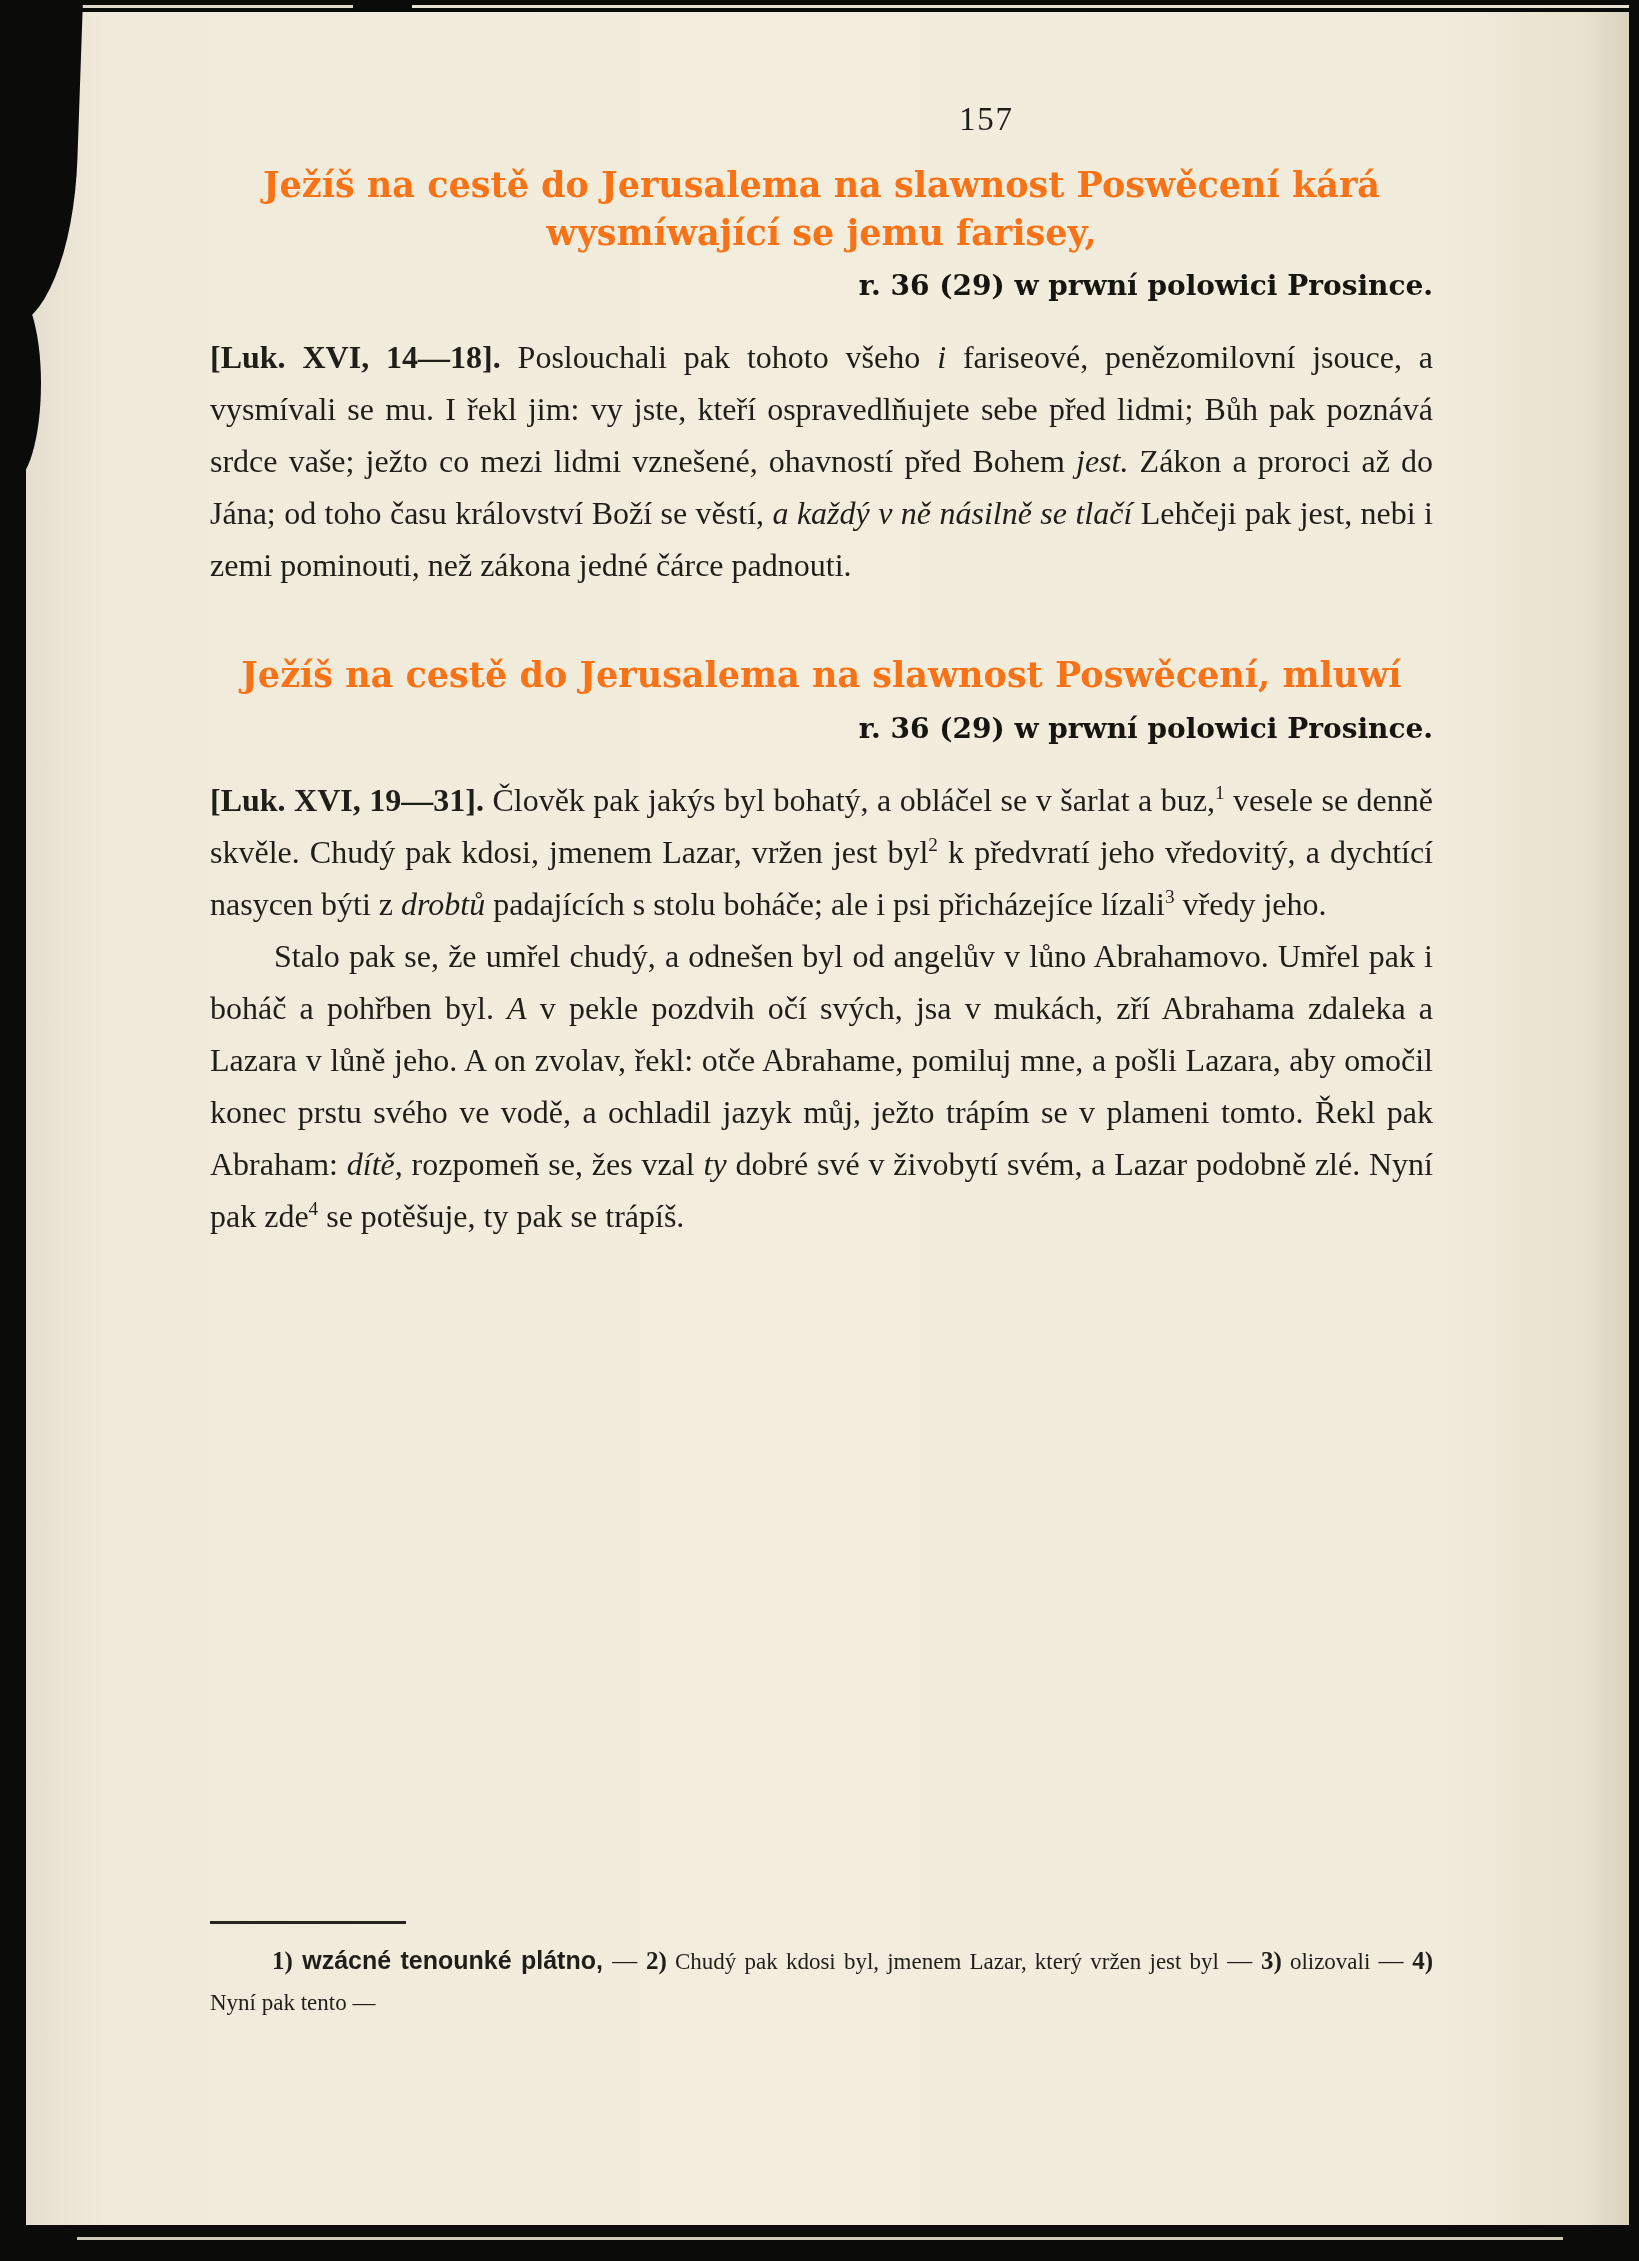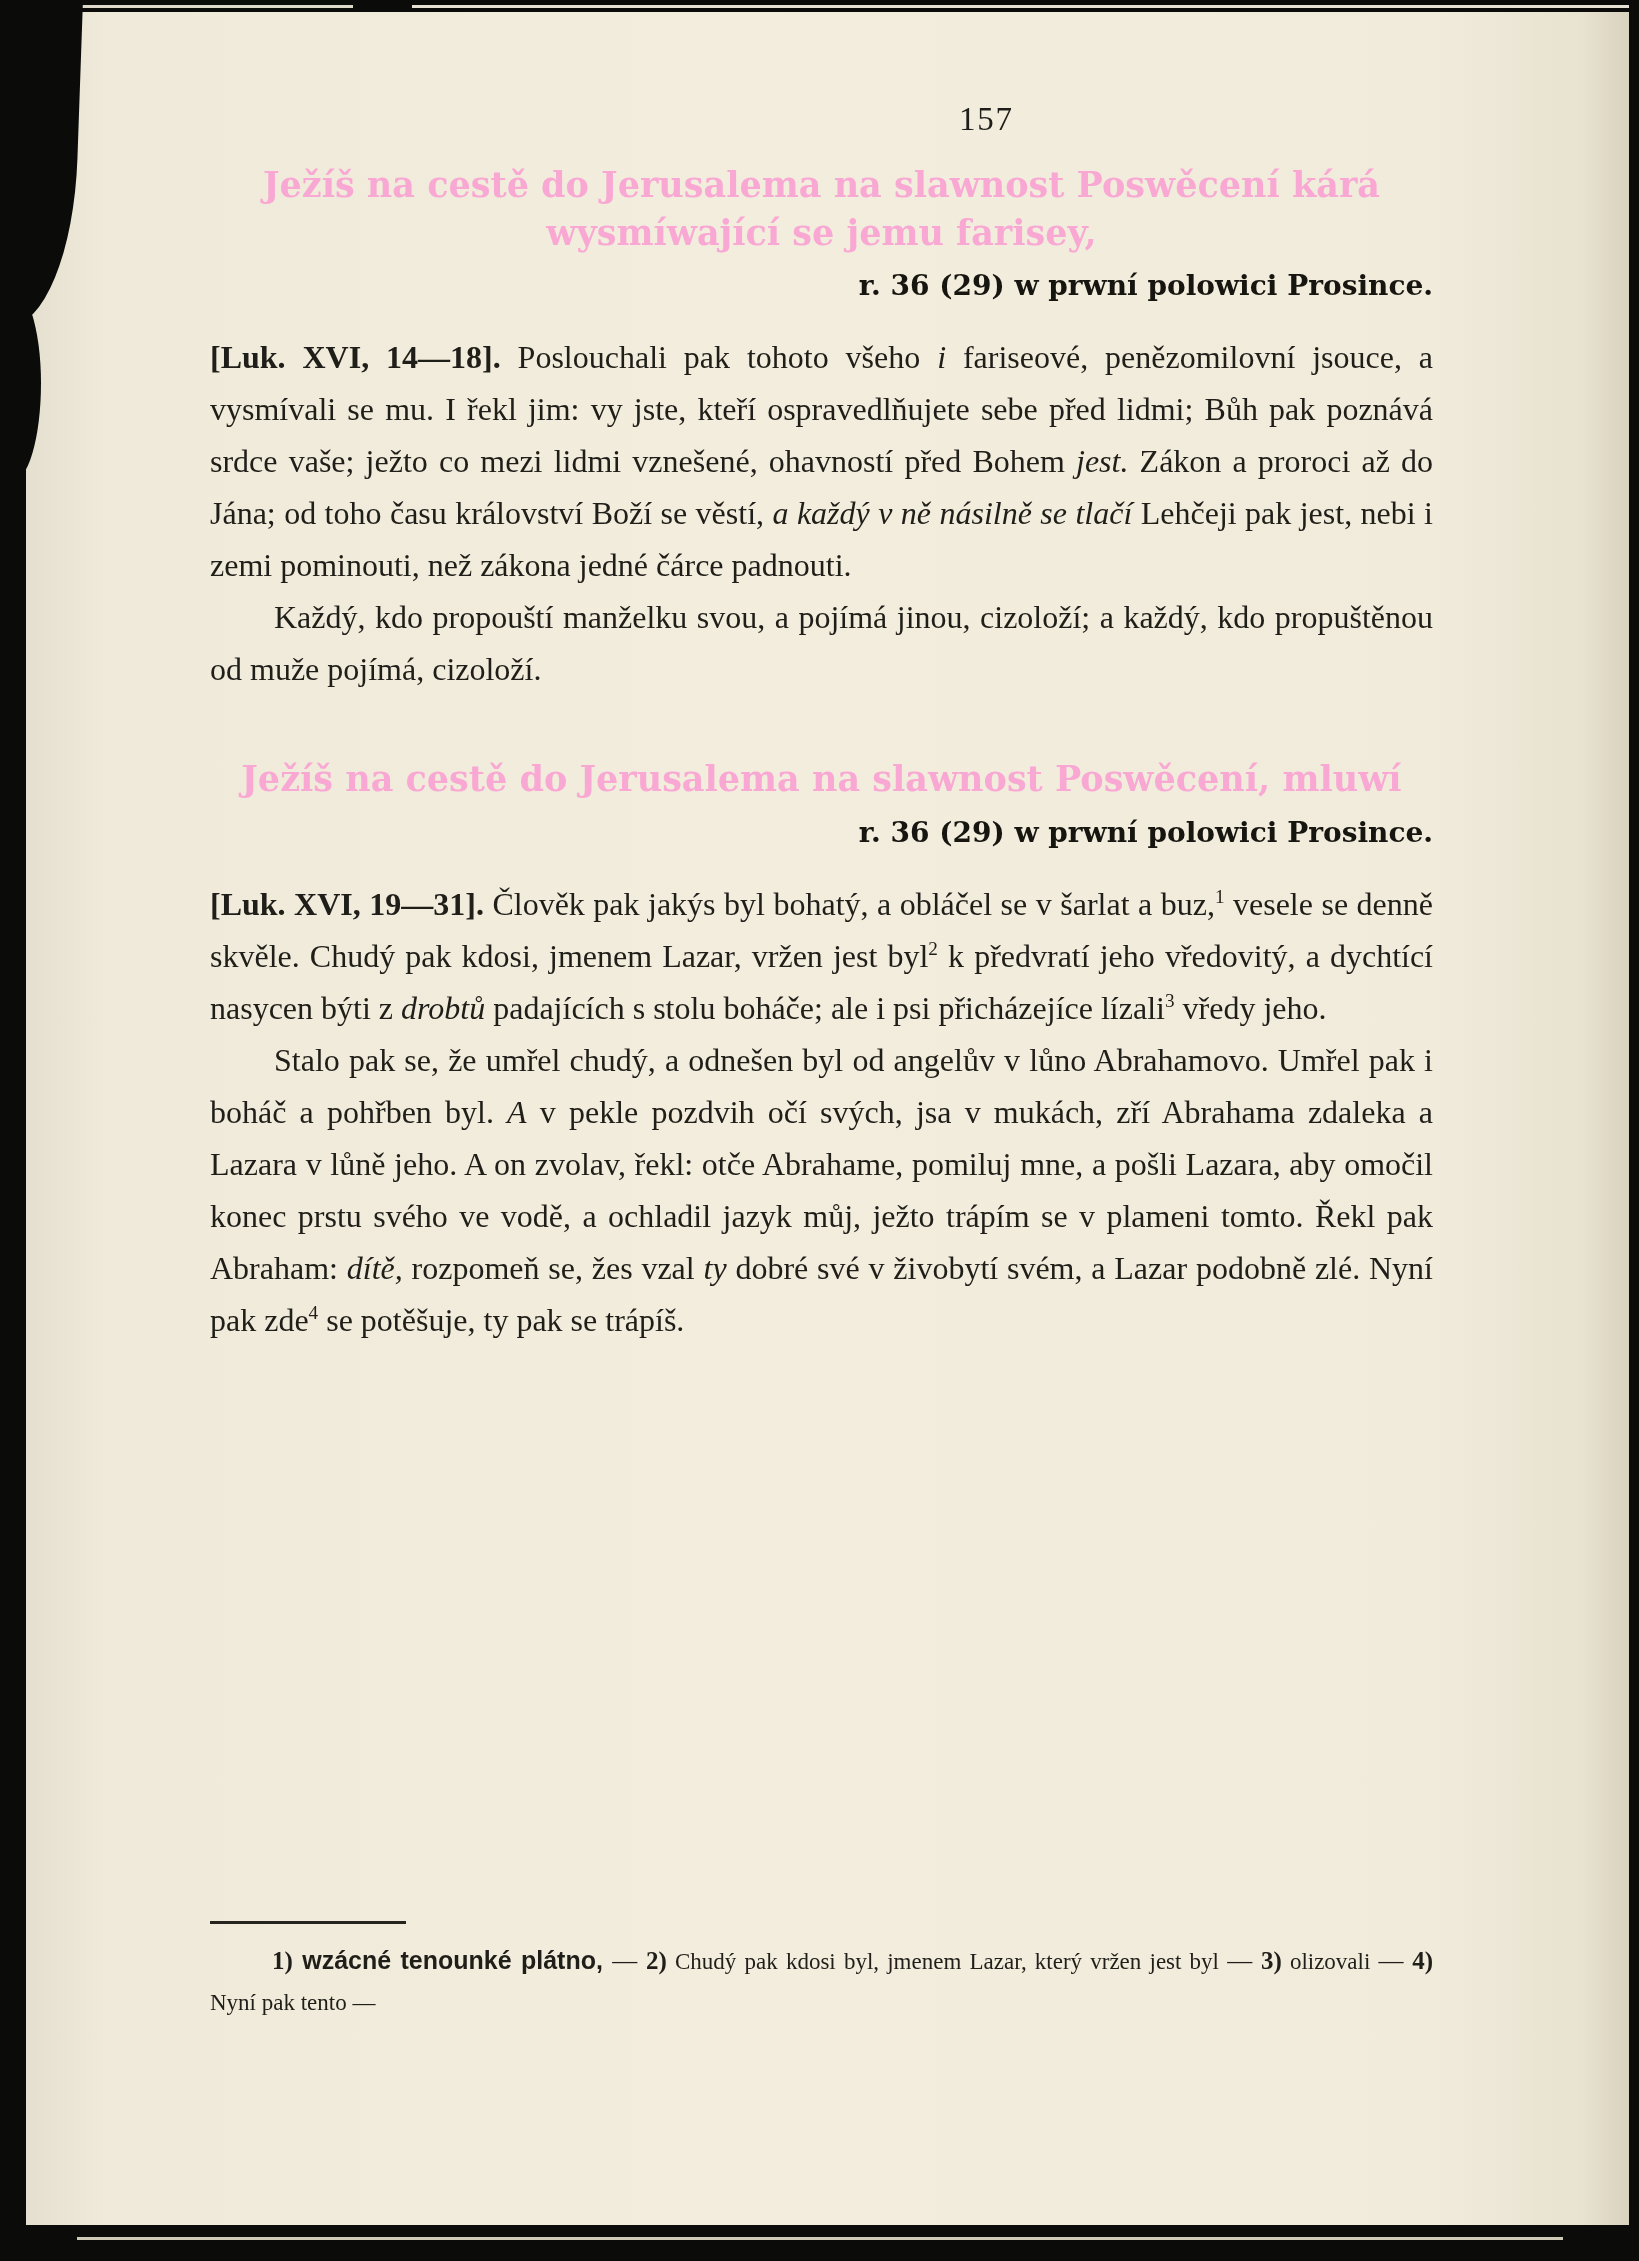--- a/index.html
+++ b/index.html
@@ -15,21 +15,21 @@
   .blob2{position:absolute;left:-12px;top:284px;width:53px;height:198px;background:#0b0b09;
          border-radius:0 60% 55% 0 / 0 50% 50% 0;}
   .top-white-a{position:absolute;left:52px;top:5.2px;width:301px;height:2.6px;background:#ddd8c8;}
   .top-white-b{position:absolute;left:412px;top:5.2px;width:1217px;height:2.6px;background:#e6e1d2;}
   .bottom-white{position:absolute;left:77px;top:2237px;width:1486px;height:3.4px;background:#cfc9b8;}
   
   .content{position:absolute;left:210px;top:101px;width:1223px;color:#201e19;}
   .pagenum{position:absolute;left:749px;top:0;font-size:33px;font-weight:normal;letter-spacing:1.7px;}
   .body-flow{margin-top:60px;}
   .bl-head{font-family:"DejaVu Serif",serif;font-weight:700;font-size:35px;line-height:48px;
-           text-align:center;color:#f9a8d4;}
+           text-align:center;color:#f97316;}
   .bl-date{font-family:"DejaVu Serif",serif;font-weight:700;font-size:28px;line-height:38px;
            text-align:right;margin-top:10.3px;color:#17150f;}
   .para{font-size:32px;line-height:52px;text-align:justify;margin:0;}
   .para.first{margin-top:26px;}
   .para.indent{text-indent:64px;}
   .sect2{margin-top:60px;}
   .i{font-style:italic;}
   .b{font-weight:bold;margin-top:13px;}
   sup{font-size:0.60em;vertical-align:super;line-height:0;}
   .footnotes{position:absolute;left:0;top:1820px;width:1223px;}
@@ -60,21 +60,20 @@
 
       <section>
         <div class="bl-head">
           <span>Ježíš na cestě do Jerusalema na slawnost Poswěcení kárá</span><br>
           <span>wysmíwající se jemu farisey,</span>
         </div>
         <div class="bl-date">r. 36 (29) w prwní polowici Prosince.</div>
 
         <p class="para first"><span class="b">[Luk. XVI, 14—18].</span><span>  Poslouchali pak tohoto všeho </span><span class="i">i</span><span> fariseové, penězomilovní jsouce, a vysmívali se mu. I řekl jim: vy jste, kteří ospravedlňujete sebe před lidmi; Bůh pak poznává srdce vaše; ježto co mezi lidmi vznešené, ohavností před Bohem </span><span class="i">jest.</span><span> Zákon a proroci až do Jána; od toho času království Boží se věstí, </span><span class="i">a každý v ně násilně se tlačí</span><span>  Lehčeji pak jest, nebi i zemi pominouti, než zákona jedné čárce padnouti.</span></p>
 
-        <p class="para indent">Každý, kdo propouští manželku svou, a pojímá jinou, cizoloží; a každý, kdo propuštěnou od muže pojímá, cizoloží.</p>
       </section>
 
       <section class="sect2">
         <div class="bl-head">
           <span>Ježíš na cestě do Jerusalema na slawnost Poswěcení, mluwí</span><br>
         </div>
         <div class="bl-date">r. 36 (29) w prwní polowici Prosince.</div>
 
         <p class="para first"><span class="b">[Luk. XVI, 19—31].</span><span>  Člověk pak jakýs byl bohatý, a obláčel se v šarlat a buz,</span><sup>1</sup><span> vesele se denně skvěle. Chudý pak kdosi, jmenem Lazar, vržen jest byl</span><sup>2</sup><span> k předvratí jeho vředovitý, a dychtící nasycen býti z </span><span class="i">drobtů</span><span> padajících s stolu boháče; ale i psi přicházejíce lízali</span><sup>3</sup><span> vředy jeho.</span></p>
 

